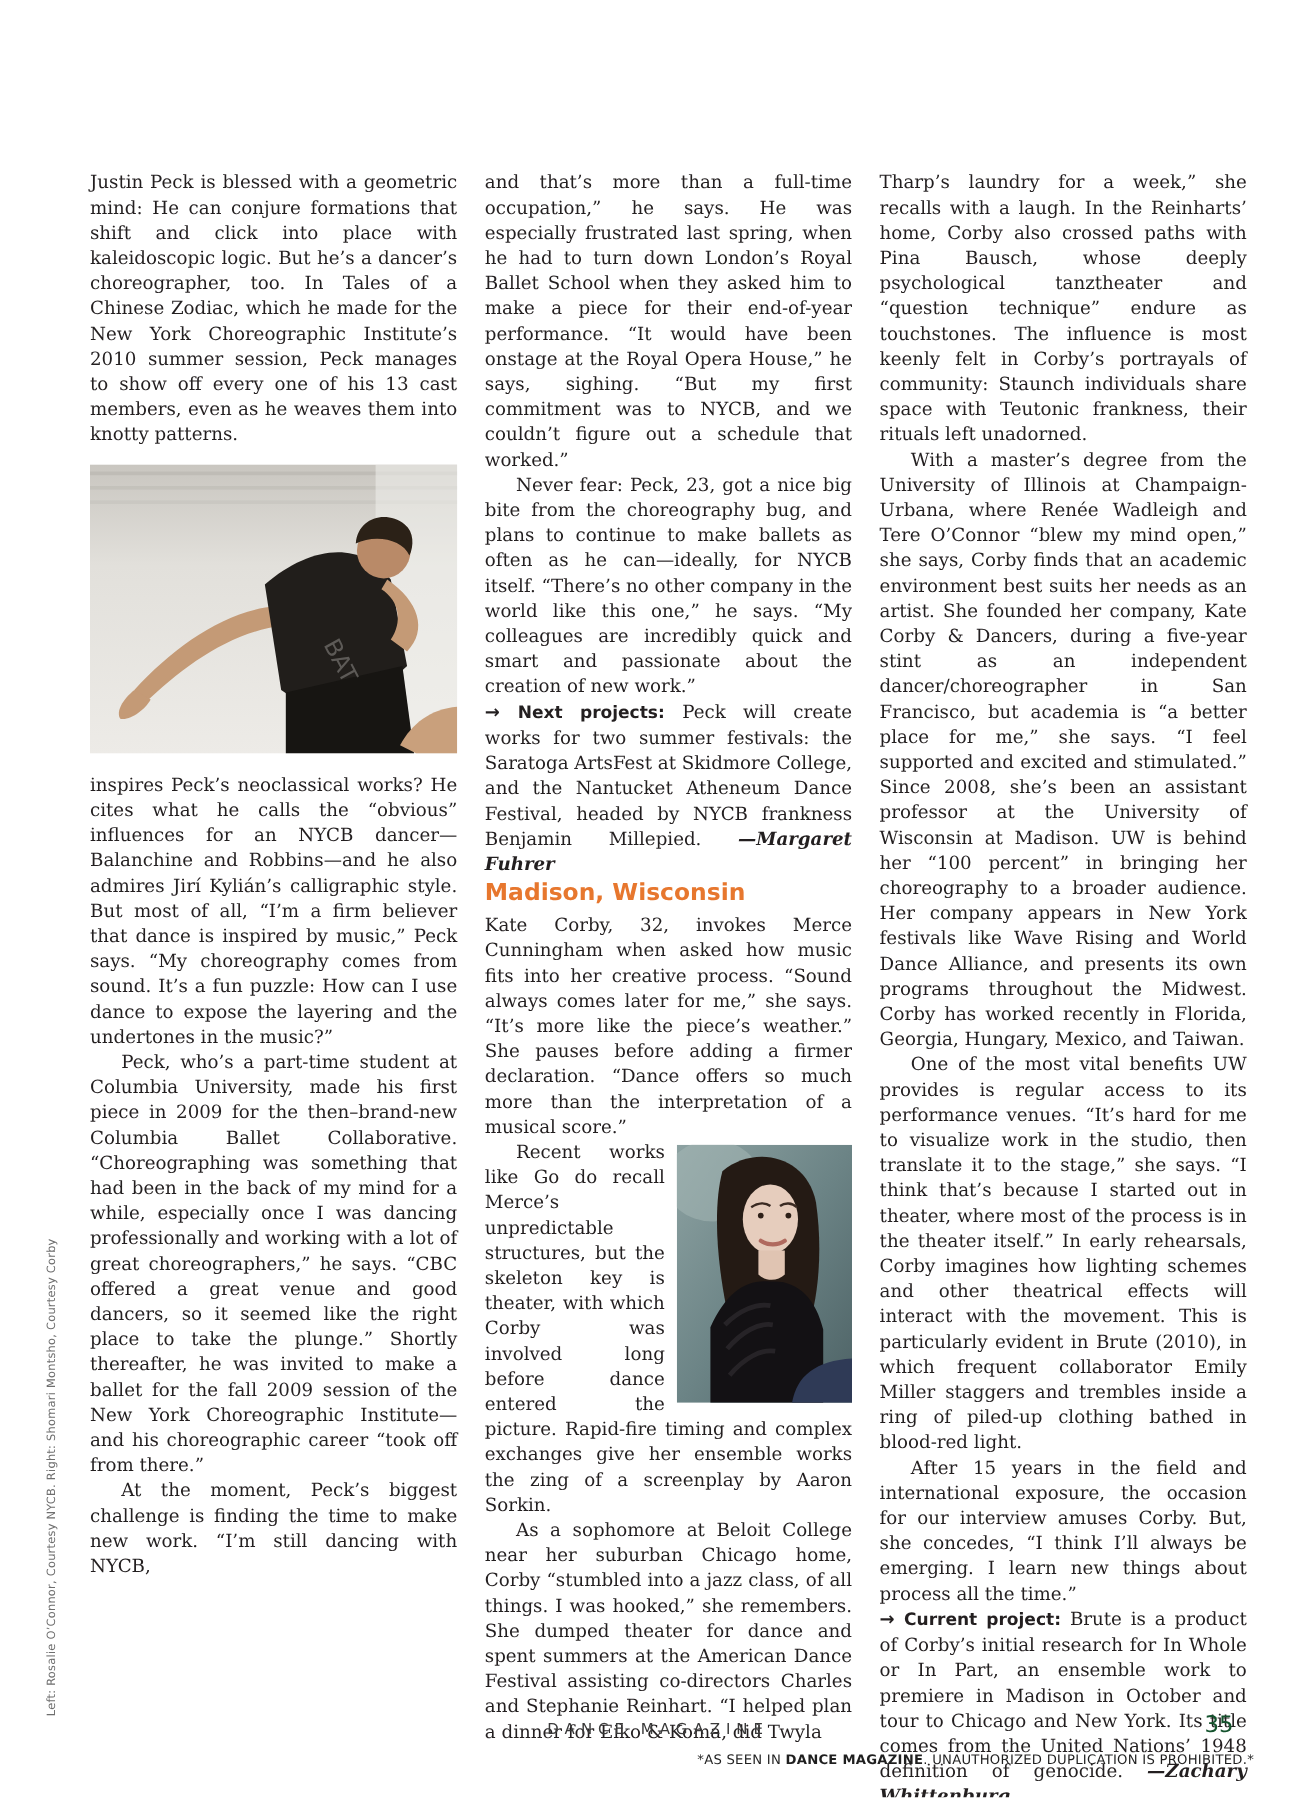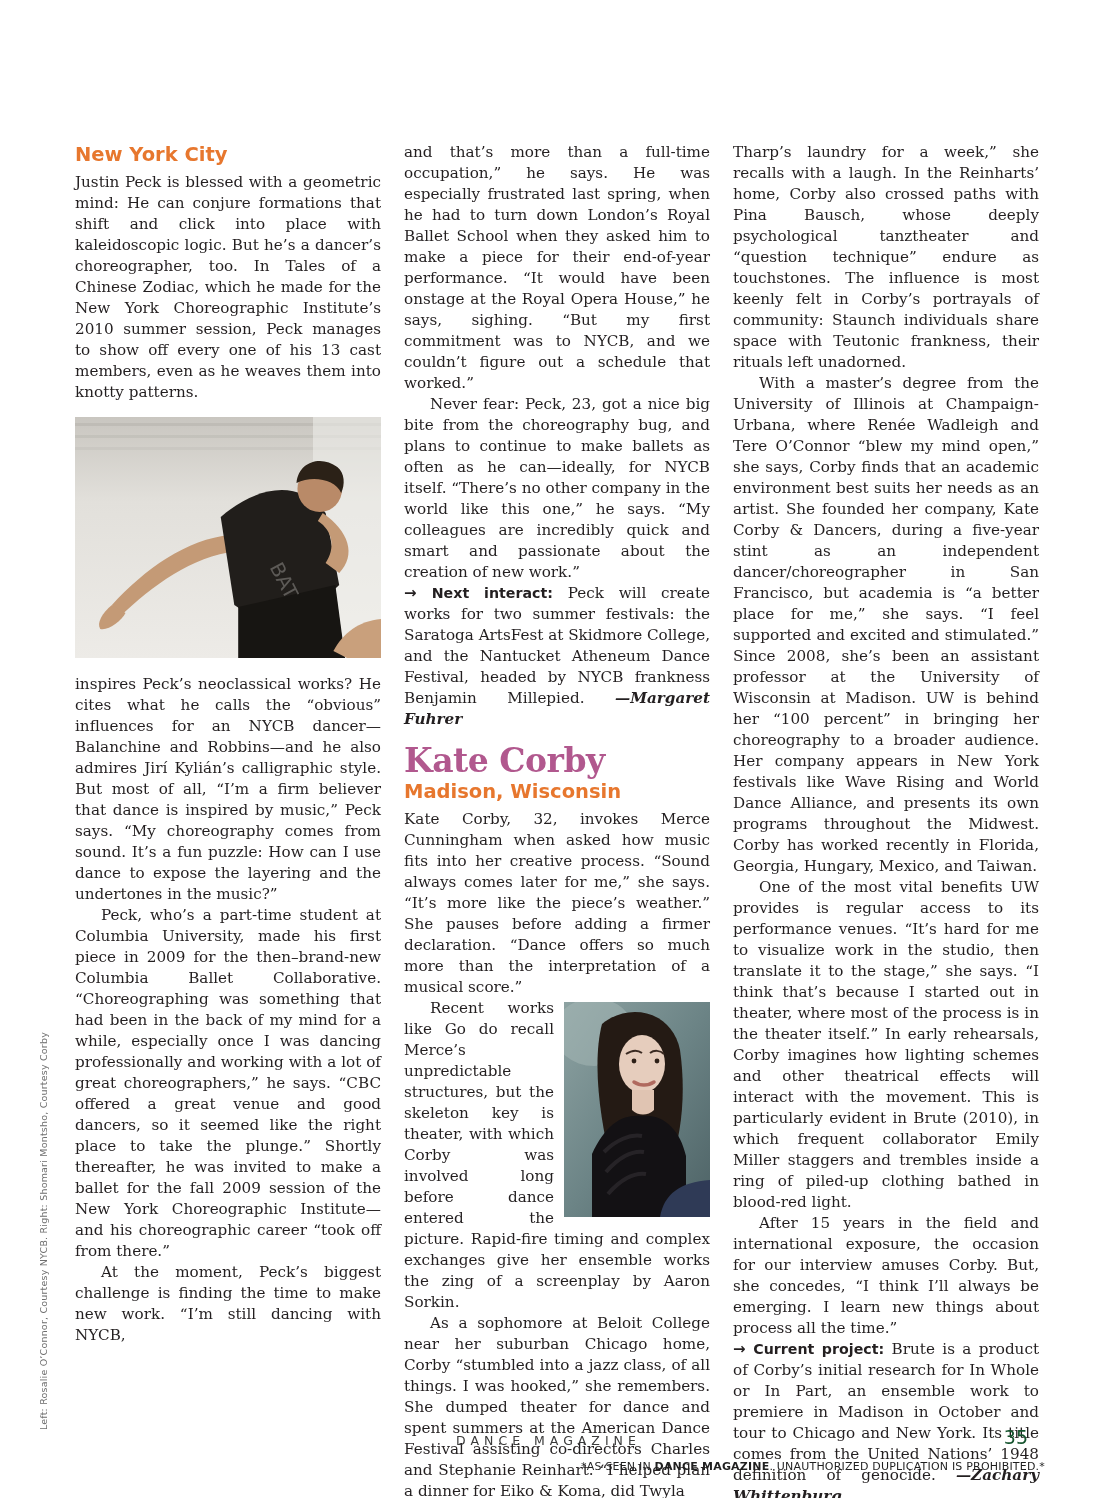--- a/index.html
+++ b/index.html
@@ -102,21 +102,20 @@
 </head>
 <body>
 
 <div class="sheet" style="--heading: #b1588e; --subheading: #e7772e; --body-text: #231f20; --credit-text: #6e6e6e;">
 
   <div class="credit-vertical">Left: Rosalie O’Connor, Courtesy NYCB. Right: Shomari Montsho, Courtesy Corby</div>
 
   <div class="columns">
 
     <div class="col">
-      <h2 class="article-location">New York City</h2>
       <p class="body"><span>Justin Peck is blessed with a geometric mind: He can conjure formations that shift and click into place with kaleidoscopic logic. But he’s a dancer’s choreographer, too. In </span><span class="seg-i">Tales of a Chinese Zodiac</span><span>, which he made for the New York Choreographic Institute’s 2010 summer session, Peck manages to show off every one of his 13 cast members, even as he weaves them into knotty patterns.</span></p>
 
       <div class="photo-peck">
         <svg viewBox="0 0 315 241" preserveAspectRatio="none">
           <defs>
             <linearGradient id="bgp" x1="0" y1="0" x2="0" y2="1">
               <stop offset="0" stop-color="#c9c6c0"></stop>
               <stop offset="0.35" stop-color="#e2e0db"></stop>
               <stop offset="1" stop-color="#edebe7"></stop>
             </linearGradient>
@@ -139,23 +138,22 @@
       </div>
 
       <p class="body"><span>inspires Peck’s neoclassical works? He cites what he calls the “obvious” influences for an NYCB dancer—Balanchine and Robbins—and he also admires Jirí Kylián’s calligraphic style. But most of all, “I’m a firm believer that dance is inspired by music,” Peck says. “My choreography comes from sound. It’s a fun puzzle: How can I use dance to expose the layering and the undertones in the music?”</span></p>
       <p class="body indent"><span>Peck, who’s a part-time student at Columbia University, made his first piece in 2009 for the then–brand-new Columbia Ballet Collaborative. “Choreographing was something that had been in the back of my mind for a while, especially once I was dancing professionally and working with a lot of great choreographers,” he says. “CBC offered a great venue and good dancers, so it seemed like the right place to take the plunge.” Shortly thereafter, he was invited to make a ballet for the fall 2009 session of the New York Choreographic Institute—and his choreographic career “took off from there.”</span></p>
       <p class="body indent"><span>At the moment, Peck’s biggest challenge is finding the time to make new work. “I’m still dancing with NYCB,</span></p>
     </div>
 
     <div class="col">
       <p class="body"><span>and that’s more than a full-time occupation,” he says. He was especially frustrated last spring, when he had to turn down London’s Royal Ballet School when they asked him to make a piece for their end-of-year performance. “It would have been onstage at the Royal Opera House,” he says, sighing. “But my first commitment was to NYCB, and we couldn’t figure out a schedule that worked.”</span></p>
       <p class="body indent"><span>Never fear: Peck, 23, got a nice big bite from the choreography bug, and plans to continue to make ballets as often as he can—ideally, for NYCB itself. “There’s no other company in the world like this one,” he says. “My colleagues are incredibly quick and smart and passionate about the creation of new work.”</span></p>
-      <p class="body"><span class="seg-arrow">→ </span><span class="seg-lead">Next interact: </span><span>Peck will create works for two summer festivals: the Saratoga ArtsFest at Skidmore College, and the Nantucket Atheneum Dance Festival, headed by NYCB frankness Benjamin Millepied. </span><span class="seg-bi">—Margaret Fuhrer</span></p>
+      <p class="body"><span class="seg-arrow">→ </span><span class="seg-lead">Next projects: </span><span>Peck will create works for two summer festivals: the Saratoga ArtsFest at Skidmore College, and the Nantucket Atheneum Dance Festival, headed by NYCB frankness Benjamin Millepied. </span><span class="seg-bi">—Margaret Fuhrer</span></p>
 
-      <h1 class="article-heading second">Kate Corby</h1>
       <h2 class="article-location">Madison, Wisconsin</h2>
       <p class="body"><span>Kate Corby, 32, invokes Merce Cunningham when asked how music fits into her creative process. “Sound always comes later for me,” she says. “It’s more like the piece’s weather.” She pauses before adding a firmer declaration. “Dance offers so much more than the interpretation of a musical score.”</span></p>
 
       <div class="photo-corby-float">
         <svg viewBox="0 0 146 215" preserveAspectRatio="none">
           <defs>
             <linearGradient id="bgc" x1="0" y1="0" x2="1" y2="1">
               <stop offset="0" stop-color="#8da2a2"></stop>
               <stop offset="0.5" stop-color="#6c8486"></stop>
               <stop offset="1" stop-color="#4d6265"></stop>

